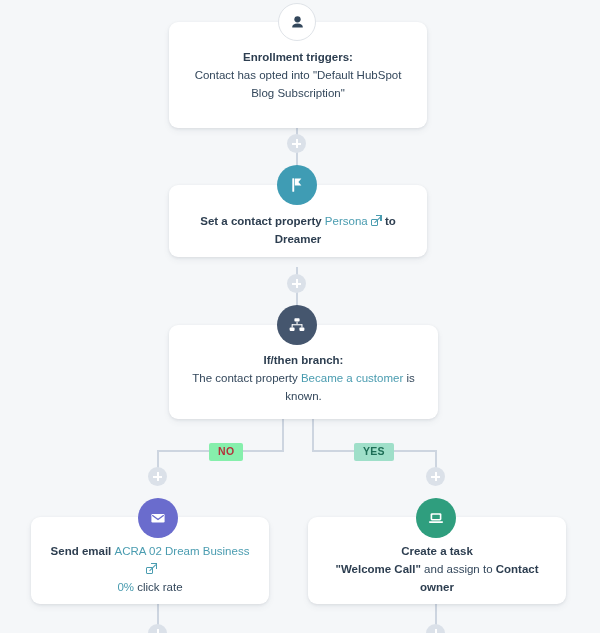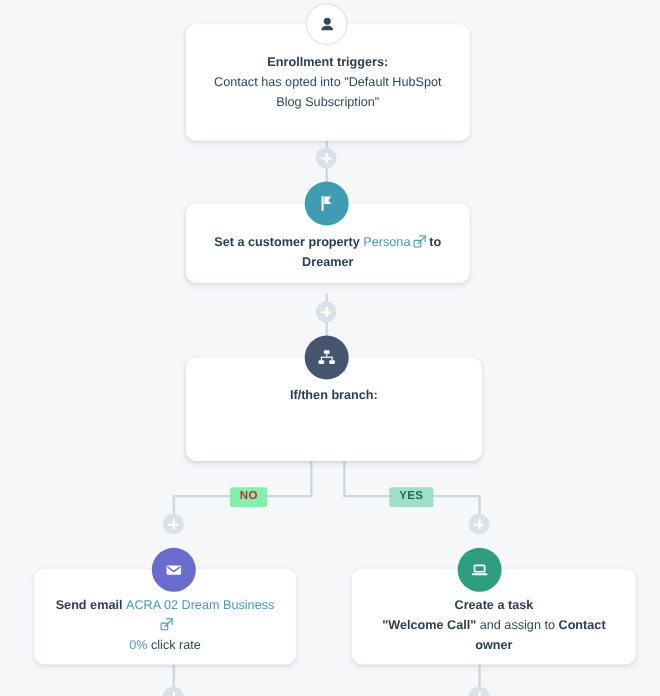--- a/index.html
+++ b/index.html
@@ -225,34 +225,37 @@
   <div class="badge badge-contact" style="left:278px; top:3px;">
     <svg width="17" height="17" viewBox="0 0 20 20" aria-hidden="true">
       <circle cx="10" cy="6.3" r="3.7" fill="#33475b"></circle>
       <path d="M10 11.2c-3.6 0-6.2 1.9-6.2 3.9 0 .5 0 .9 0 .9h12.4s0-.4 0-.9c0-2-2.6-3.9-6.2-3.9z" fill="#33475b"></path>
     </svg>
   </div>
 
   <div class="card" style="left:169px; top:185px; width:258px; height:72px;">
     <div class="card-body" style="padding-top:27px;">
       <div class="card-line">
-        <span class="strong">Set a customer property </span><span class="link">Persona</span><span class="extlink"><span class="bx"></span><span class="sl"></span><span class="ar"></span></span><span class="strong"> to Dreamer</span>
+        <span class="strong">Set a contact property </span><span class="link">Persona</span><span class="extlink"><span class="bx"></span><span class="sl"></span><span class="ar"></span></span><span class="strong"> to Dreamer</span>
       </div>
     </div>
   </div>
   <div class="badge badge-flag" style="left:277px; top:165px;">
     <svg width="20" height="20" viewBox="0 0 20 20" aria-hidden="true">
       <rect x="5.3" y="3.2" width="1.9" height="13.6" rx="0.6" fill="#ffffff"></rect>
       <path d="M7.8 3.6h6.6l-3 3.4 3 3.4H7.8z" fill="#ffffff"></path>
     </svg>
   </div>
 
   <div class="card" style="left:169px; top:325px; width:269px; height:94px;">
     <div class="card-body" style="padding-top:26px;">
       <div class="card-title">If/then branch:</div>
+      <div class="card-line">
+        <span>The contact property </span><span class="link">Became a customer</span><span> is known.</span>
+      </div>
     </div>
   </div>
   <div class="badge badge-branch" style="left:277px; top:305px;">
     <svg width="20" height="20" viewBox="0 0 20 20" aria-hidden="true">
       <rect x="7.4" y="3.3" width="5.2" height="3.3" rx="0.8" fill="#ffffff"></rect>
       <rect x="2.6" y="12.6" width="5.0" height="3.3" rx="0.8" fill="#ffffff"></rect>
       <rect x="12.4" y="12.6" width="5.0" height="3.3" rx="0.8" fill="#ffffff"></rect>
       <rect x="9.5" y="6.6" width="1.1" height="2.6" fill="#ffffff"></rect>
       <rect x="5.0" y="9.2" width="10.1" height="1.1" fill="#ffffff"></rect>
       <rect x="4.6" y="9.2" width="1.1" height="3.5" fill="#ffffff"></rect>
@@ -270,21 +273,21 @@
       </div>
     </div>
   </div>
   <div class="badge badge-email" style="left:138px; top:498px;">
     <svg width="20" height="20" viewBox="0 0 20 20" aria-hidden="true">
       <rect x="3.4" y="6.0" width="13.2" height="8.4" rx="1.2" fill="#ffffff"></rect>
       <path d="M4.6 7.6l5.4 4 5.4-4" fill="none" stroke="#6a6ccd" stroke-width="1.3" stroke-linecap="round" stroke-linejoin="round"></path>
     </svg>
   </div>
 
-  <div class="card" style="left:308px; top:517px; width:258px; height:87px;margin-left:12px;">
+  <div class="card" style="left:308px; top:517px; width:258px; height:87px;">
     <div class="card-body" style="padding-top:25px;">
       <div class="card-title">Create a task</div>
       <div class="card-line">
         <span class="strong">"Welcome Call"</span><span> and assign to </span><span class="strong">Contact owner</span>
       </div>
     </div>
   </div>
   <div class="badge badge-task" style="left:416px; top:498px;">
     <svg width="20" height="20" viewBox="0 0 20 20" aria-hidden="true">
       <rect x="4.6" y="5.2" width="10.8" height="7.2" rx="1.4" fill="#ffffff"></rect>

